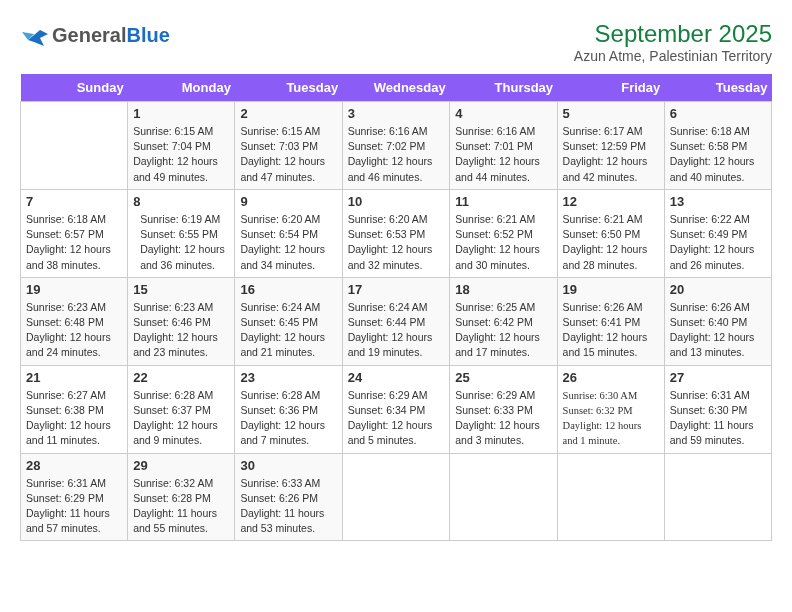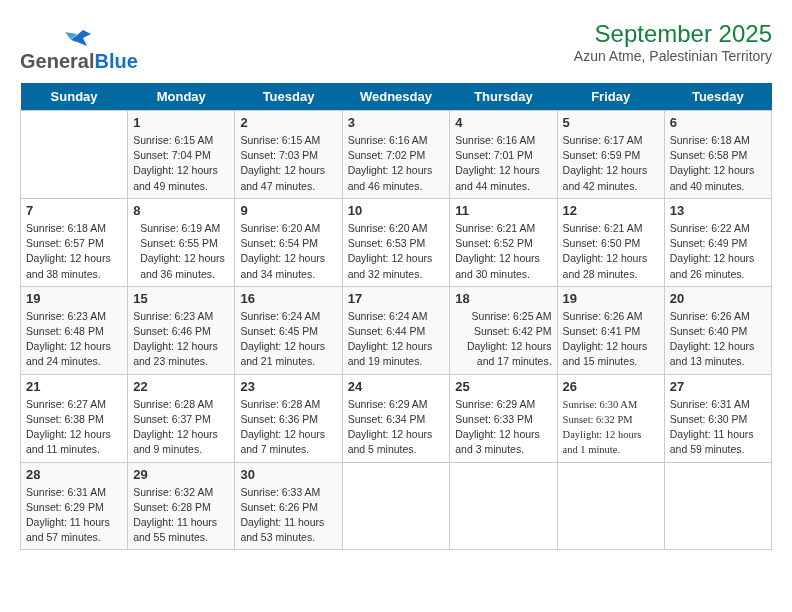--- a/index.html
+++ b/index.html
@@ -32,24 +32,24 @@
     .location {
       font-size: 14px;
       color: #555;
     }
     table {
       width: 100%;
       border-collapse: collapse;
       font-size: 11px;
     }
     thead tr th {
-      background-color: #0369a1;
+      background-color: #8b5cf6;
       color: #fff;
       padding: 6px 4px;
-      text-align: center;
+      text-align: right;
       font-size: 13px;
       font-weight: bold;
     }
     tbody tr td {
       border: 1px solid #ccc;
       vertical-align: top;
       padding: 4px 5px;
       height: 80px;
       width: 108px;
       color: #333;
@@ -68,21 +68,20 @@
     tbody tr:nth-child(odd) td {
       background: #f9f9f9;
     }
     tbody tr:nth-child(even) td {
       background: #fff;
     }
     .empty { background: #fff !important; }
     .logo-wrapper {
       display: flex;
       align-items: center;
-      flex-direction: column;
     }
     .logo-icon {
       margin-right: 2px;
     }
   </style>
 </head>
 <body>
 
 <div class="header">
   <div class="logo">
@@ -141,21 +140,21 @@
         <td>
           <span class="day-num">4</span>
           <div class="day-info" style="white-space: pre-line;">Sunrise: 6:16 AM
 Sunset: 7:01 PM
 Daylight: 12 hours
 and 44 minutes.</div>
         </td>
         <td>
           <span class="day-num">5</span>
           <div class="day-info" style="white-space: pre-line;">Sunrise: 6:17 AM
-Sunset: 6:59 PM
+Sunset: 12:59 PM
 Daylight: 12 hours
 and 42 minutes.</div>
         </td>
         <td>
           <span class="day-num">6</span>
           <div class="day-info" style="white-space: pre-line;">Sunrise: 6:18 AM
 Sunset: 6:58 PM
 Daylight: 12 hours
 and 40 minutes.</div>
         </td>
@@ -235,21 +234,21 @@
         </td>
         <td>
           <span class="day-num">17</span>
           <div class="day-info" style="white-space: pre-line;">Sunrise: 6:24 AM
 Sunset: 6:44 PM
 Daylight: 12 hours
 and 19 minutes.</div>
         </td>
         <td>
           <span class="day-num">18</span>
-          <div class="day-info" style="white-space: pre-line; text-align: right;">Sunrise: 6:25 AM
+          <div class="day-info" style="white-space: pre-line;">Sunrise: 6:25 AM
 Sunset: 6:42 PM
 Daylight: 12 hours
 and 17 minutes.</div>
         </td>
         <td>
           <span class="day-num">19</span>
           <div class="day-info" style="white-space: pre-line;">Sunrise: 6:26 AM
 Sunset: 6:41 PM
 Daylight: 12 hours
 and 15 minutes.</div>

